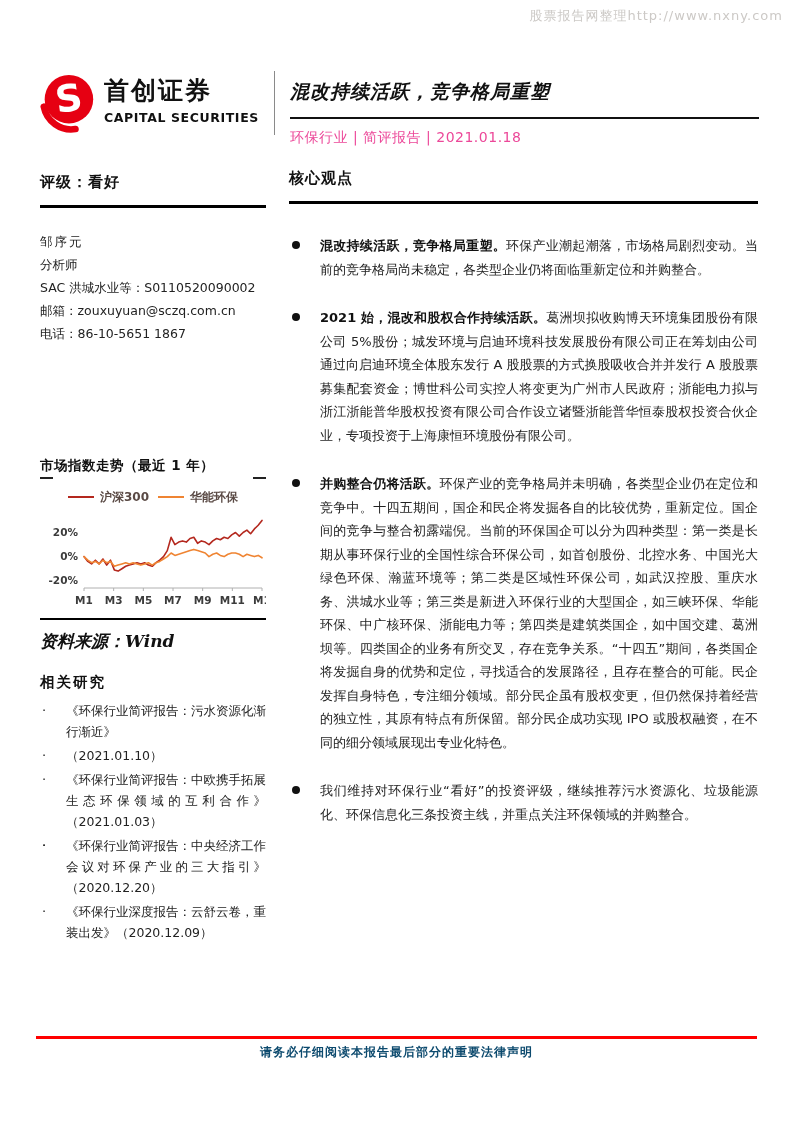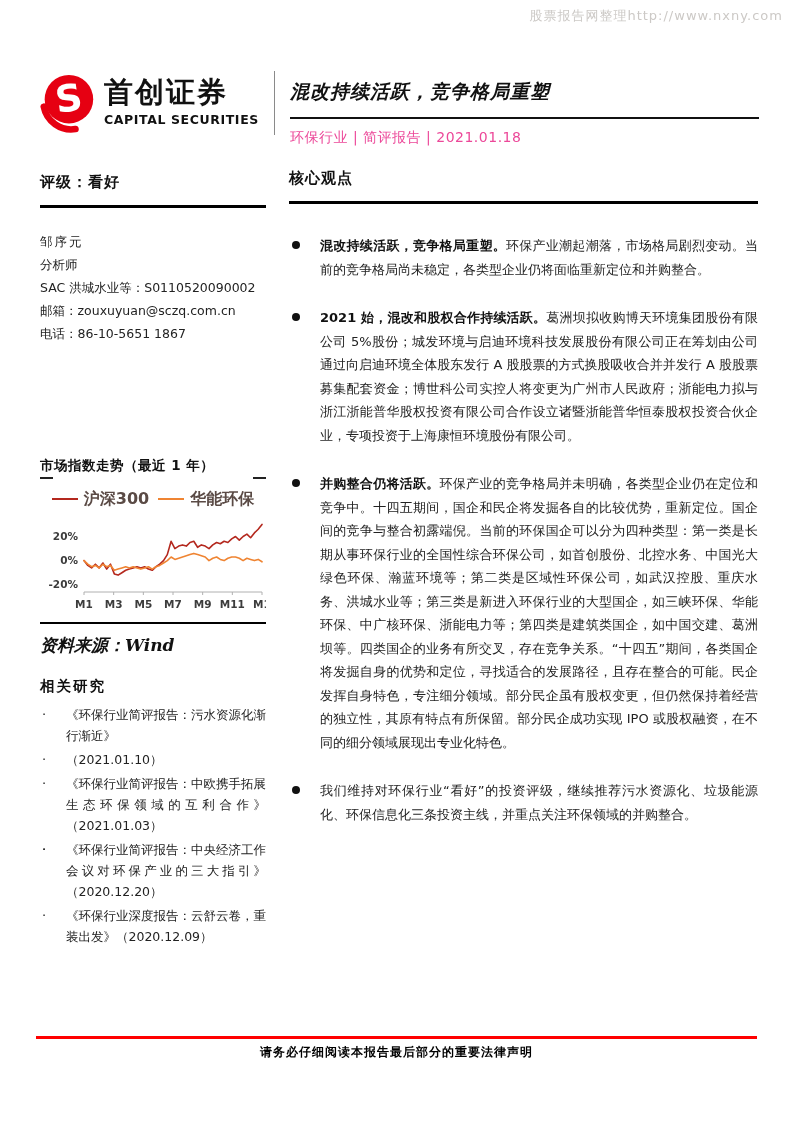--- a/index.html
+++ b/index.html
@@ -7,39 +7,39 @@
   body { font-family:"DejaVu Sans", sans-serif; color:#1c1c1c; }
   .page { position:relative; width:793px; height:1122px; background:#fff; overflow:hidden; margin:1px auto; }
 
   .watermark { position:absolute; top:6px; right:10px; font-size:13px; color:#ccc9c6; letter-spacing:1px; }
 
   
   .header { position:absolute; left:40px; top:70px; right:34px; display:flex; align-items:flex-start; }
   .brand { display:flex; align-items:center; width:232px; flex:none; }
   .logo-icon { width:56px; height:62px; flex:none; }
   .brand-text { margin-left:8px; }
-  .brand-cn { font-size:29px; font-weight:bold; color:#111; letter-spacing:2px; line-height:1.1; white-space:nowrap; }
+  .brand-cn { font-size:25px; font-weight:bold; color:#111; letter-spacing:2px; line-height:1.1; white-space:nowrap;font-family:Liberation Mono, monospace; }
   .brand-en { font-size:12.5px; font-weight:bold; color:#111; letter-spacing:0.6px; margin-top:3px; white-space:nowrap; }
   .head-divider { width:1px; background:#8a8a8a; height:64px; margin:0 15px 0 2px; flex:none; }
   .head-main { flex:1; padding-top:8px; }
   .report-title { font-size:19px; font-weight:bold; color:#111; letter-spacing:1px;font-style:italic; }
   .title-rule { height:2px; background:#111; margin-top:12px; }
   .report-meta { font-size:14px; font-weight:normal; color:#ec4899; margin-top:10px; letter-spacing:0.5px; }
 
   
   .left-col { position:absolute; left:40px; top:172px; width:226px; }
   .rating { font-size:15px; font-weight:bold; color:#111; padding-bottom:13px; border-bottom:3px solid #000; letter-spacing:1px; }
   .analyst { margin-top:22px; font-size:12.5px; line-height:23px; color:#222; }
   .analyst .a-name { letter-spacing:2px; }
 
   .chart-block { margin-top:112px; }
   .chart-title { font-size:13.5px; font-weight:bold; color:#111; letter-spacing:0.5px; }
   .chart-title-ticks { display:flex; justify-content:space-between; margin-top:2px; }
   .chart-title-ticks span { display:block; width:13px; height:1.5px; background:#222; }
-  .legend { display:flex; justify-content:center; align-items:center; gap:9px; margin-top:10px; font-size:16px; color:#5a4a45; font-weight:bold; }
+  .legend { display:flex; justify-content:center; align-items:center; gap:9px; margin-top:10px; font-size:12px; color:#5a4a45; font-weight:bold; }
   .legend .swatch { display:inline-block; width:26px; height:2px; }
   .legend .entry { display:flex; align-items:center; gap:6px; }
   .trend-svg { display:block; margin-top:4px; }
   .chart-rule { height:2px; background:#000; margin-top:8px; }
   .source { margin-top:10px; font-family:"DejaVu Serif", serif; font-style:italic; font-weight:bold; font-size:17px; color:#111; }
 
   .related { margin-top:20px; }
   .related-title { font-size:14.5px; font-weight:bold; color:#111; letter-spacing:2px; }
   .related-list { list-style:none; margin-top:8px; }
   .related-list li { position:relative; padding-left:26px; font-size:12.5px; line-height:21px; color:#222; margin-bottom:3px; text-align:justify; }
@@ -49,21 +49,21 @@
   .right-col { position:absolute; left:289px; top:168px; width:469px; }
   .section-title { font-size:15px; font-weight:bold; color:#111; padding-bottom:13px; border-bottom:3px solid #000; letter-spacing:1px; }
   .points { list-style:none; margin-top:30px; }
   .points li { position:relative; padding-left:31px; font-size:13px; line-height:23.5px; color:#222; text-align:justify; margin-bottom:25px; }
   .points li .p-dot { position:absolute; left:3px; top:7px; width:8px; height:8px; border-radius:50%; background:#111; }
   .points li .lead { font-weight:bold; color:#111; }
 
   
   .footer { position:absolute; left:36px; right:36px; top:1035px; }
   .footer-rule { height:3px; background:#ff0000; }
-  .footer-text { text-align:center; font-size:12px; font-weight:bold; color:#000000; margin-top:5px; letter-spacing:1px; }
+  .footer-text { text-align:center; font-size:12px; font-weight:bold; color:#0c4a6e; margin-top:5px; letter-spacing:1px; }
 </style>
 </head>
 <body>
 
 <div class="page">
 
   <div class="watermark" style="color: rgb(204, 201, 198);">股票报告网整理http://www.nxny.com</div>
 
   <div class="header">
     <div class="brand">

